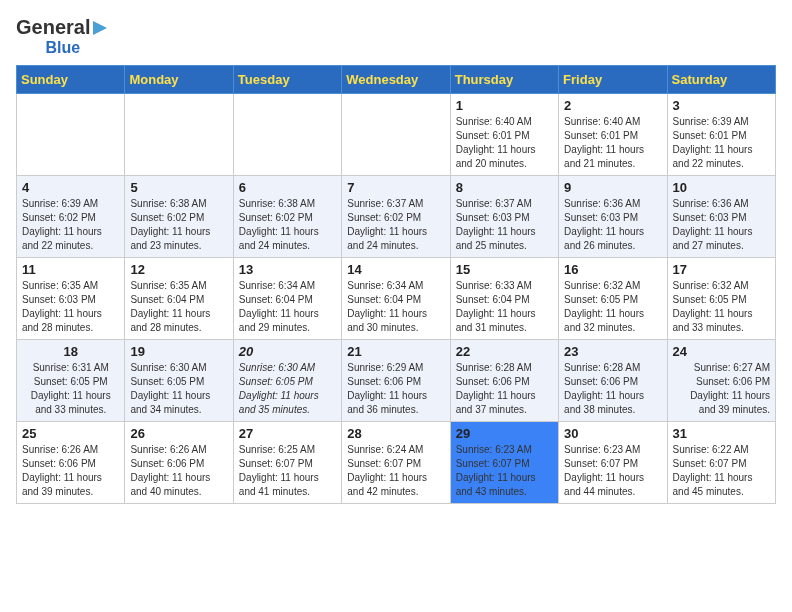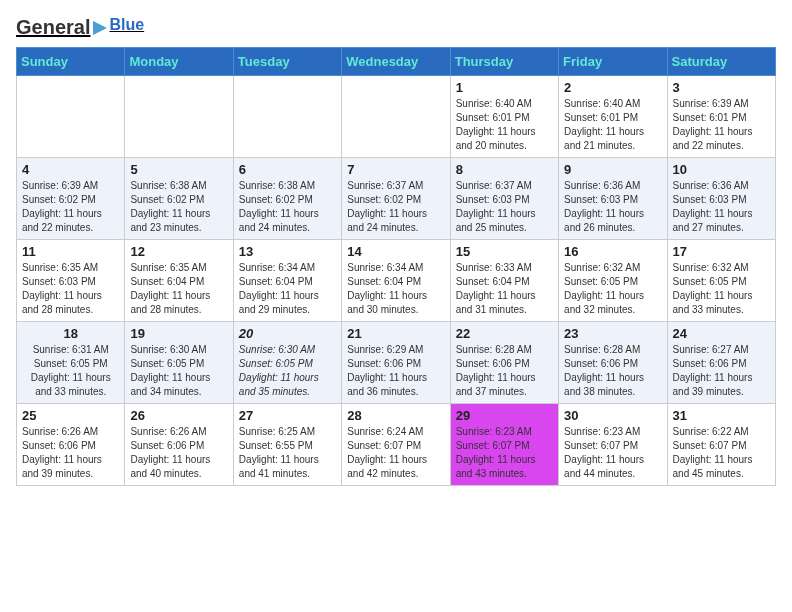--- a/index.html
+++ b/index.html
@@ -11,23 +11,22 @@
       padding: 16px;
     }
     .header {
       display: flex;
       justify-content: space-between;
       align-items: flex-start;
       margin-bottom: 8px;
     }
     .logo {
       display: flex;
-      flex-direction: row;
-      align-items: flex-start;
-      text-decoration: underline;
+      flex-direction: column;
+      align-items: center;
     }
     .logo-line {
       display: flex;
       align-items: center;
     }
     .title-block {
       text-align: right;
     }
     .title-block h1 {
       font-size: 36px;
@@ -39,21 +38,21 @@
       font-weight: normal;
       color: #444;
     }
     .calendar {
       width: 100%;
       border-collapse: collapse;
       border: 1px solid #ccc;
     }
     .calendar th {
       background: #2a6bbf;
-      color: #5eead4;
+      color: #fde047;
       font-size: 13px;
       font-weight: bold;
       padding: 6px 4px;
       text-align: left;
       border: 1px solid #4a8fd4;
     }
     .calendar td {
       vertical-align: top;
       border: 1px solid #ccc;
       padding: 4px 5px;
@@ -287,21 +286,21 @@
         </td>
         <td style="background: rgb(238, 242, 250);">
           <span class="day-num">23</span>
           <div class="day-info" style="white-space: pre-line;">Sunrise: 6:28 AM
 Sunset: 6:06 PM
 Daylight: 11 hours
 and 38 minutes.</div>
         </td>
         <td style="background: rgb(238, 242, 250);">
           <span class="day-num">24</span>
-          <div class="day-info" style="white-space: pre-line;">Sunrise: 6:27 AM
+          <div class="day-info" style="white-space: pre-line; text-align: right;">Sunrise: 6:27 AM
 Sunset: 6:06 PM
 Daylight: 11 hours
 and 39 minutes.</div>
         </td>
       </tr>
       <tr>
         <td style="background: rgb(255, 255, 255); margin-top: 12px;">
           <span class="day-num">25</span>
           <div class="day-info" style="white-space: pre-line;">Sunrise: 6:26 AM
 Sunset: 6:06 PM
@@ -311,32 +310,32 @@
         <td style="background: rgb(255, 255, 255);">
           <span class="day-num">26</span>
           <div class="day-info" style="white-space: pre-line;">Sunrise: 6:26 AM
 Sunset: 6:06 PM
 Daylight: 11 hours
 and 40 minutes.</div>
         </td>
         <td style="background: rgb(255, 255, 255);">
           <span class="day-num">27</span>
           <div class="day-info" style="white-space: pre-line;">Sunrise: 6:25 AM
-Sunset: 6:55 PM
+Sunset: 6:07 PM
 Daylight: 11 hours
 and 41 minutes.</div>
         </td>
         <td style="background: rgb(255, 255, 255);">
           <span class="day-num">28</span>
           <div class="day-info" style="white-space: pre-line;">Sunrise: 6:24 AM
 Sunset: 6:07 PM
 Daylight: 11 hours
 and 42 minutes.</div>
         </td>
-        <td style="background: #d946ef; margin-left: 32px;">
+        <td style="background: #3b82f6; margin-left: 32px;">
           <span class="day-num">29</span>
           <div class="day-info" style="white-space: pre-line;">Sunrise: 6:23 AM
 Sunset: 6:07 PM
 Daylight: 11 hours
 and 43 minutes.</div>
         </td>
         <td style="background: rgb(255, 255, 255);">
           <span class="day-num">30</span>
           <div class="day-info" style="white-space: pre-line;">Sunrise: 6:23 AM
 Sunset: 6:07 PM

